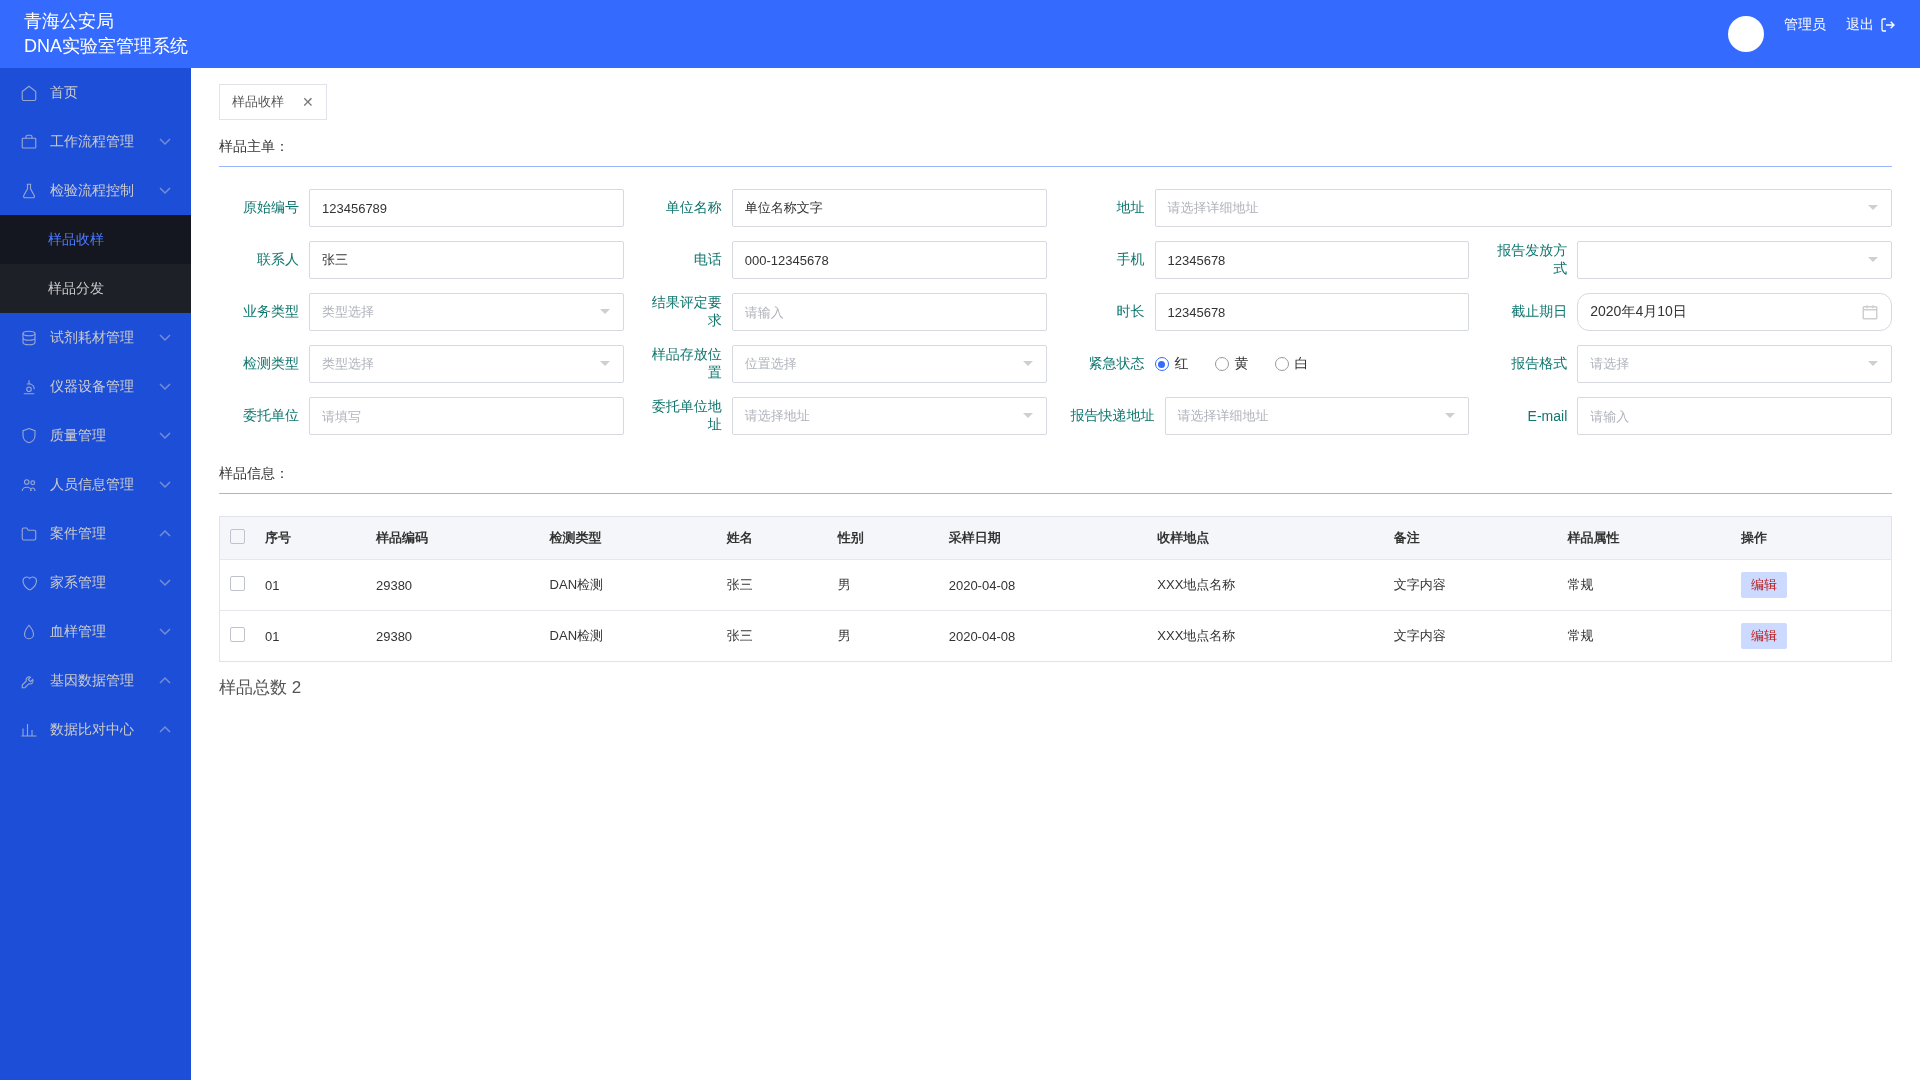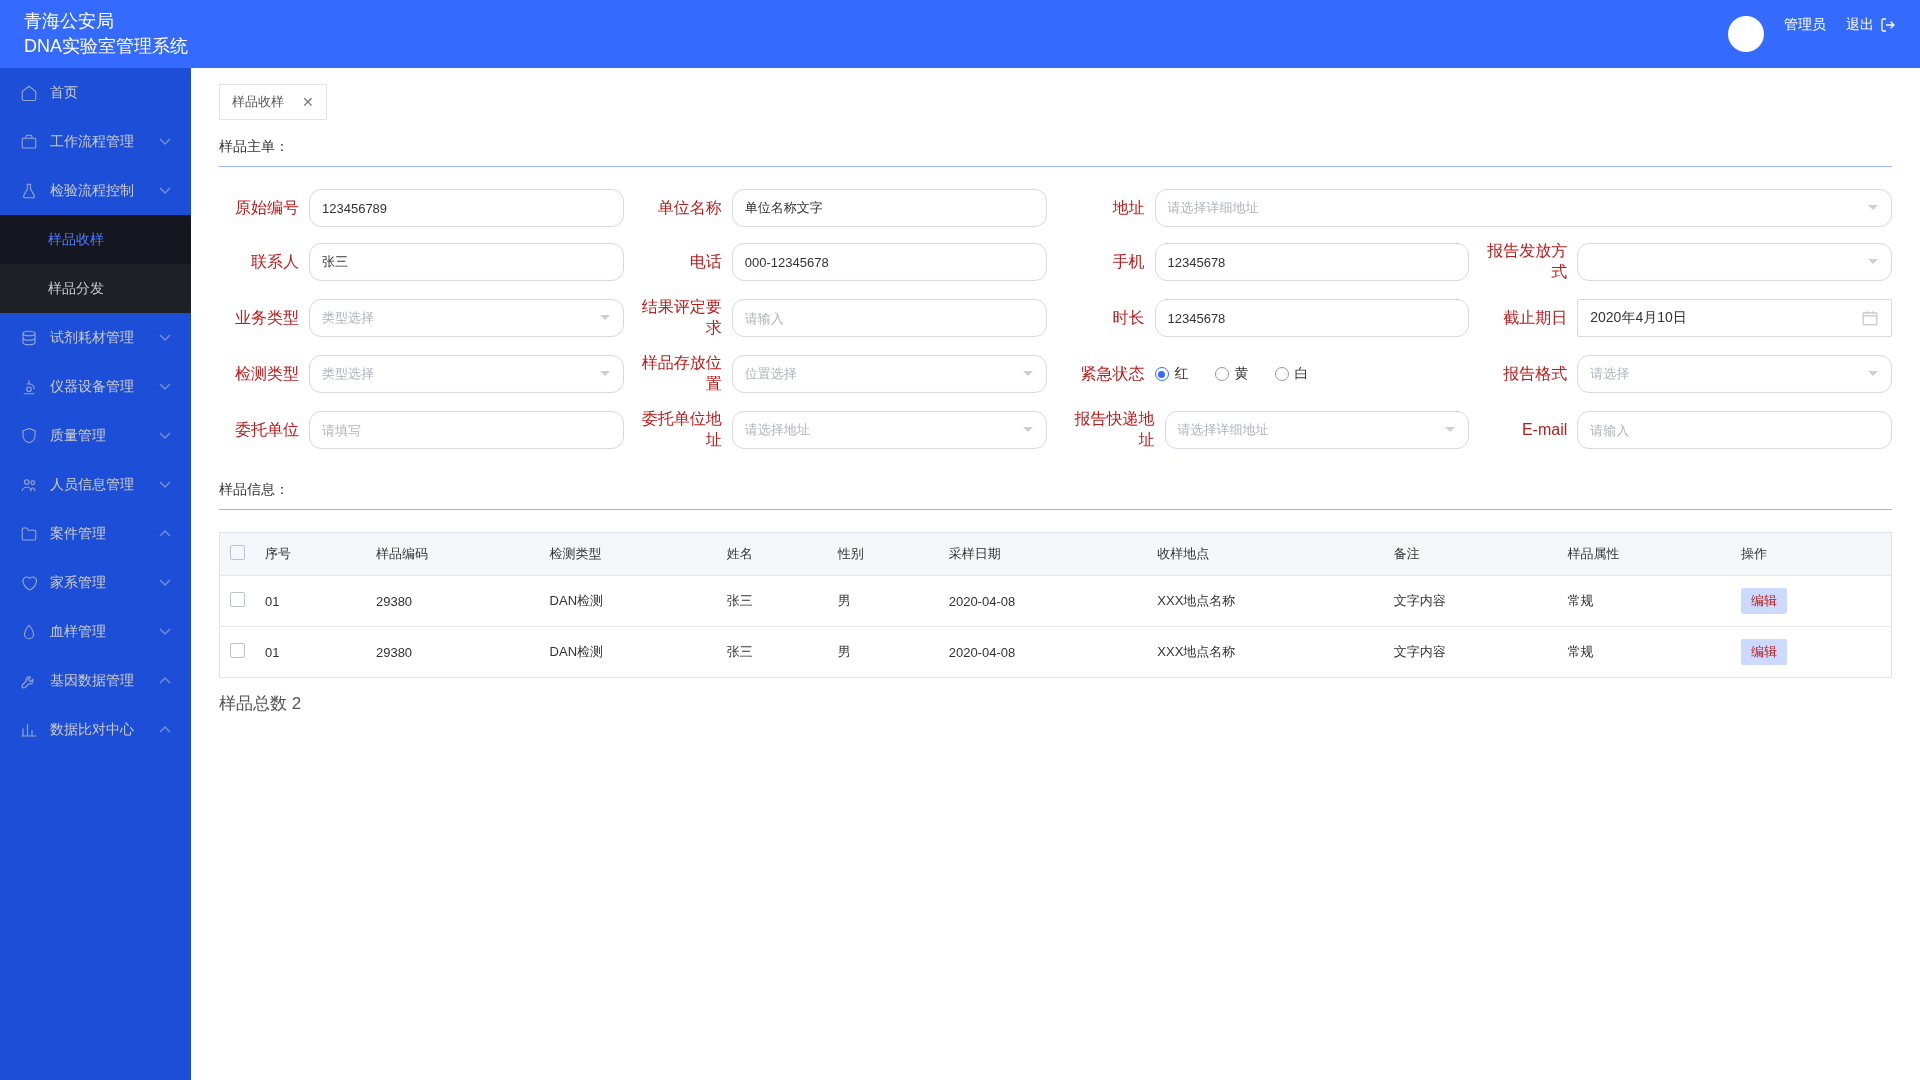--- a/index.html
+++ b/index.html
@@ -19,35 +19,35 @@
 .nav-icon{width:18px;height:18px;opacity:.7;flex-shrink:0}
 .nav-chevron{margin-left:auto;width:12px;height:12px;opacity:.5}
 .main{flex:1;background:#fff;padding:16px 28px;overflow-y:auto}
 .tab-bar{display:flex;gap:8px;margin-bottom:18px}
 .tab{height:36px;border:1px solid #E0E3EB;background:#fff;display:flex;align-items:center;padding:0 12px;gap:18px;font-size:13px;color:#555}
 .tab-close{cursor:pointer;color:#777;font-size:14px}
 .section-title{font-size:14px;color:#333;margin-bottom:10px}
 .section-hr{border:none;border-top:1px solid #356AFF;opacity:.5;margin-bottom:22px}
 .form-grid{display:grid;grid-template-columns:repeat(4,minmax(0,1fr));gap:14px 18px;margin-bottom:30px}
 .form-field{display:flex;align-items:center;gap:10px}
-.form-label{width:80px;text-align:right;color:#b91c1c;font-size:16px;flex-shrink:0}
-.form-input,.form-select{flex:1;height:38px;border:1px solid #D6D9E0;border-radius:12px;padding:0 12px;font-size:13px;color:#333;background:#fff}
+.form-label{width:80px;text-align:right;color:#0f766e;font-size:14px;flex-shrink:0}
+.form-input,.form-select{flex:1;height:38px;border:1px solid #D6D9E0;border-radius:2px;padding:0 12px;font-size:13px;color:#333;background:#fff}
 .form-input::placeholder{color:#B0B3BB}
 .form-select{display:flex;align-items:center;justify-content:space-between;color:#B0B3BB;cursor:pointer}
 .dropdown-icon{width:12px;height:12px;opacity:.4}
 .radio-group{display:flex;gap:26px;flex:1;height:38px;align-items:center}
 .radio-item{display:flex;align-items:center;gap:6px;cursor:pointer}
 .radio-circle{width:14px;height:14px;border:1px solid #999;border-radius:50%;display:flex;align-items:center;justify-content:center}
 .radio-item.checked .radio-circle{border-color:#356AFF}
 .radio-dot{width:7px;height:7px;border-radius:50%;background:#356AFF}
-.date-input{flex:1;height:38px;border:1px solid #D6D9E0;border-radius:2px;display:flex;align-items:center;padding:0 12px;justify-content:space-between}
+.date-input{flex:1;height:38px;border:1px solid #D6D9E0;border-radius:12px;display:flex;align-items:center;padding:0 12px;justify-content:space-between}
 .calendar-icon{width:18px;height:18px;opacity:.4}
 .table{width:100%;border:1px solid #E0E3EB;border-collapse:collapse}
 .table th,.table td{text-align:left;padding:12px 10px;font-size:13px;border-bottom:1px solid #E5E7EE}
-.table thead th{background:#F5F6FA;color:#333;font-weight:400}
+.table thead th{background:#F5F6FA;color:#333;font-weight:700}
 .table tbody tr:last-child td{border-bottom:none}
 .checkbox{width:15px;height:15px;border:1px solid #C0C3CC;border-radius:2px;display:inline-block}
 .edit-btn{background:#CCDAFF;color:#b91c1c;border:none;padding:4px 10px;border-radius:2px;cursor:pointer;font-size:13px}
 .table-footer{margin-top:14px;font-size:17px;color:#555}
 </style>
 </head>
 <body>
 
 <div class="header">
   <div class="header-title">

